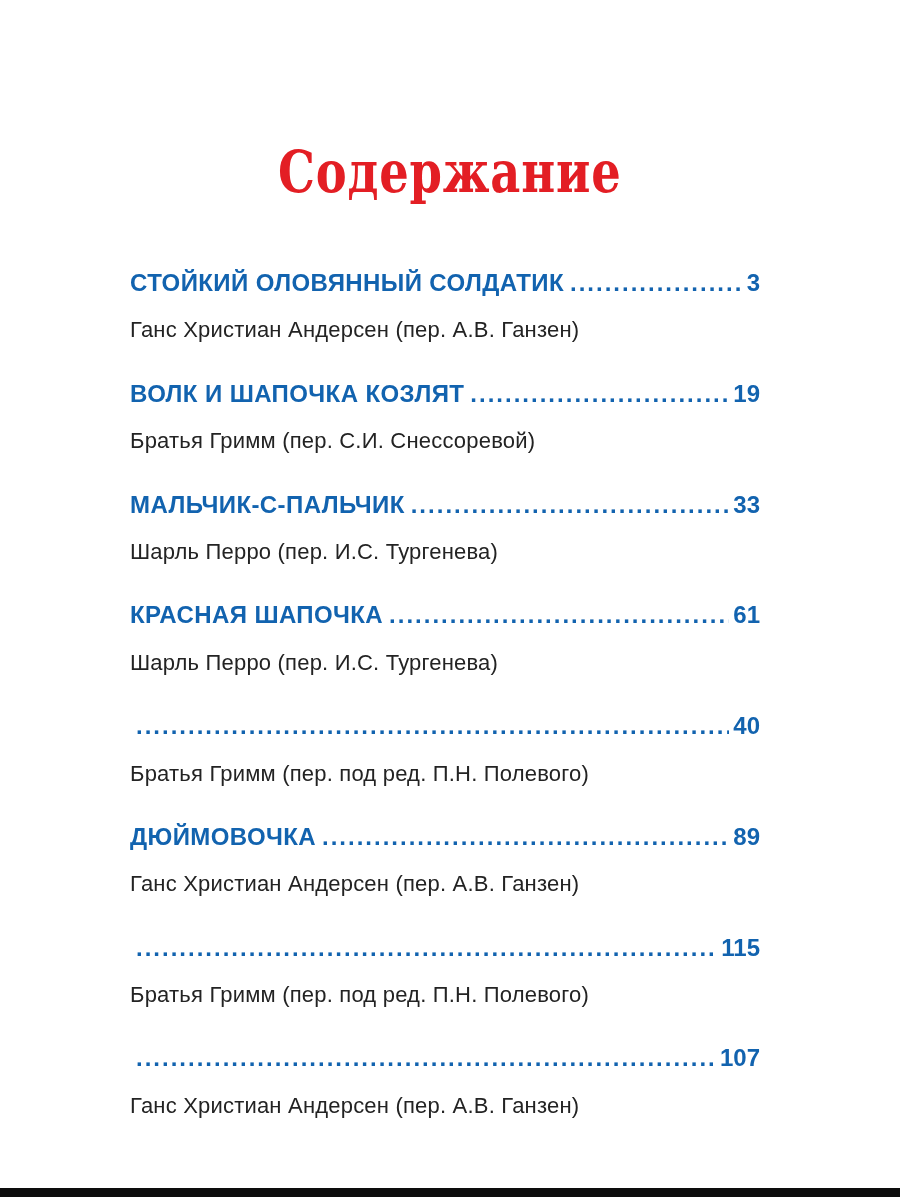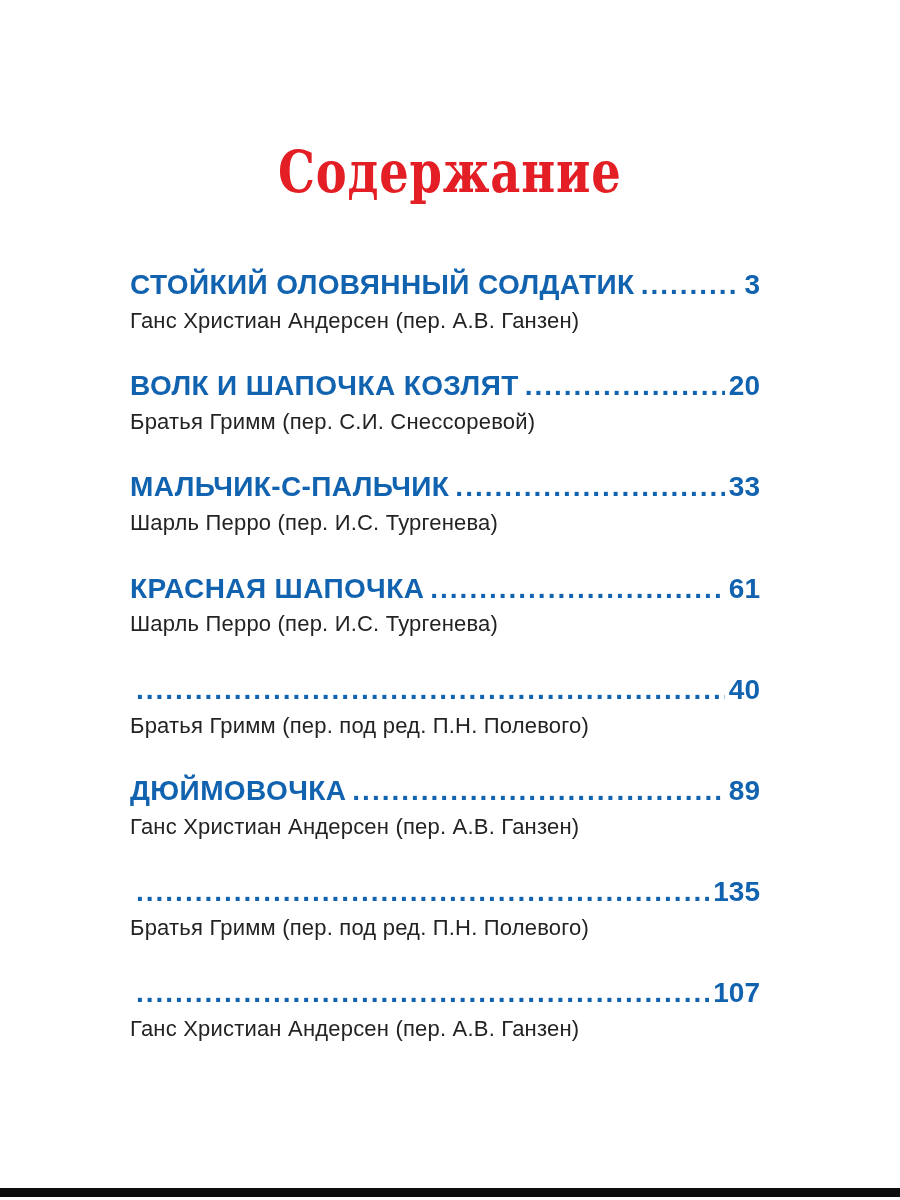--- a/index.html
+++ b/index.html
@@ -40,21 +40,21 @@
     top: 270px;
     left: 130px;
     width: 630px;
   }
   .toc-entry { margin-bottom: 37px; }
   .toc-line {
     display: flex;
     align-items: baseline;
     color: var(--blue);
     font-weight: bold;
-    font-size: 28px;
+    font-size: 24px;
     line-height: 1.1;
   }
   .toc-title {
     white-space: nowrap;
     letter-spacing: 0.4px;
     flex: 0 0 auto;
   }
   .leader {
     flex: 1 1 auto;
     overflow: hidden;
@@ -62,21 +62,21 @@
     letter-spacing: 2px;
     margin: 0 4px 0 6px;
     min-width: 0;
   }
   .toc-page {
     flex: 0 0 auto;
     white-space: nowrap;
     text-align: right;
   }
   .toc-author {
-    margin-top: 7px;
+    margin-top: 21px;
     color: var(--ink);
     font-size: 22px;
     line-height: 1.2;
     letter-spacing: 0.2px;
   }
   .bottom-bar {
     position: absolute;
     left: 0; right: 0;
     top: 1188px;
     height: 9px;
@@ -99,21 +99,21 @@
         <span class="leader">........................................................................................................................</span>
         <span class="toc-page">3</span>
       </div>
       <div class="toc-author">Ганс Христиан Андерсен (пер. А.В. Ганзен)</div>
     </div>
 
     <div class="toc-entry">
       <div class="toc-line">
         <span class="toc-title">ВОЛК И ШАПОЧКА КОЗЛЯТ</span>
         <span class="leader">........................................................................................................................</span>
-        <span class="toc-page">20</span>
+        <span class="toc-page">19</span>
       </div>
       <div class="toc-author">Братья Гримм (пер. С.И. Снессоревой)</div>
     </div>
 
     <div class="toc-entry">
       <div class="toc-line">
         <span class="toc-title">МАЛЬЧИК-С-ПАЛЬЧИК</span>
         <span class="leader">........................................................................................................................</span>
         <span class="toc-page">33</span>
       </div>
@@ -142,21 +142,21 @@
         <span class="toc-title">ДЮЙМОВОЧКА</span>
         <span class="leader">........................................................................................................................</span>
         <span class="toc-page">89</span>
       </div>
       <div class="toc-author">Ганс Христиан Андерсен (пер. А.В. Ганзен)</div>
     </div>
 
     <div class="toc-entry">
       <div class="toc-line">
         <span class="leader">........................................................................................................................</span>
-        <span class="toc-page">135</span>
+        <span class="toc-page">115</span>
       </div>
       <div class="toc-author">Братья Гримм (пер. под ред. П.Н. Полевого)</div>
     </div>
 
     <div class="toc-entry">
       <div class="toc-line">
         <span class="leader">........................................................................................................................</span>
         <span class="toc-page">107</span>
       </div>
       <div class="toc-author">Ганс Христиан Андерсен (пер. А.В. Ганзен)</div>

